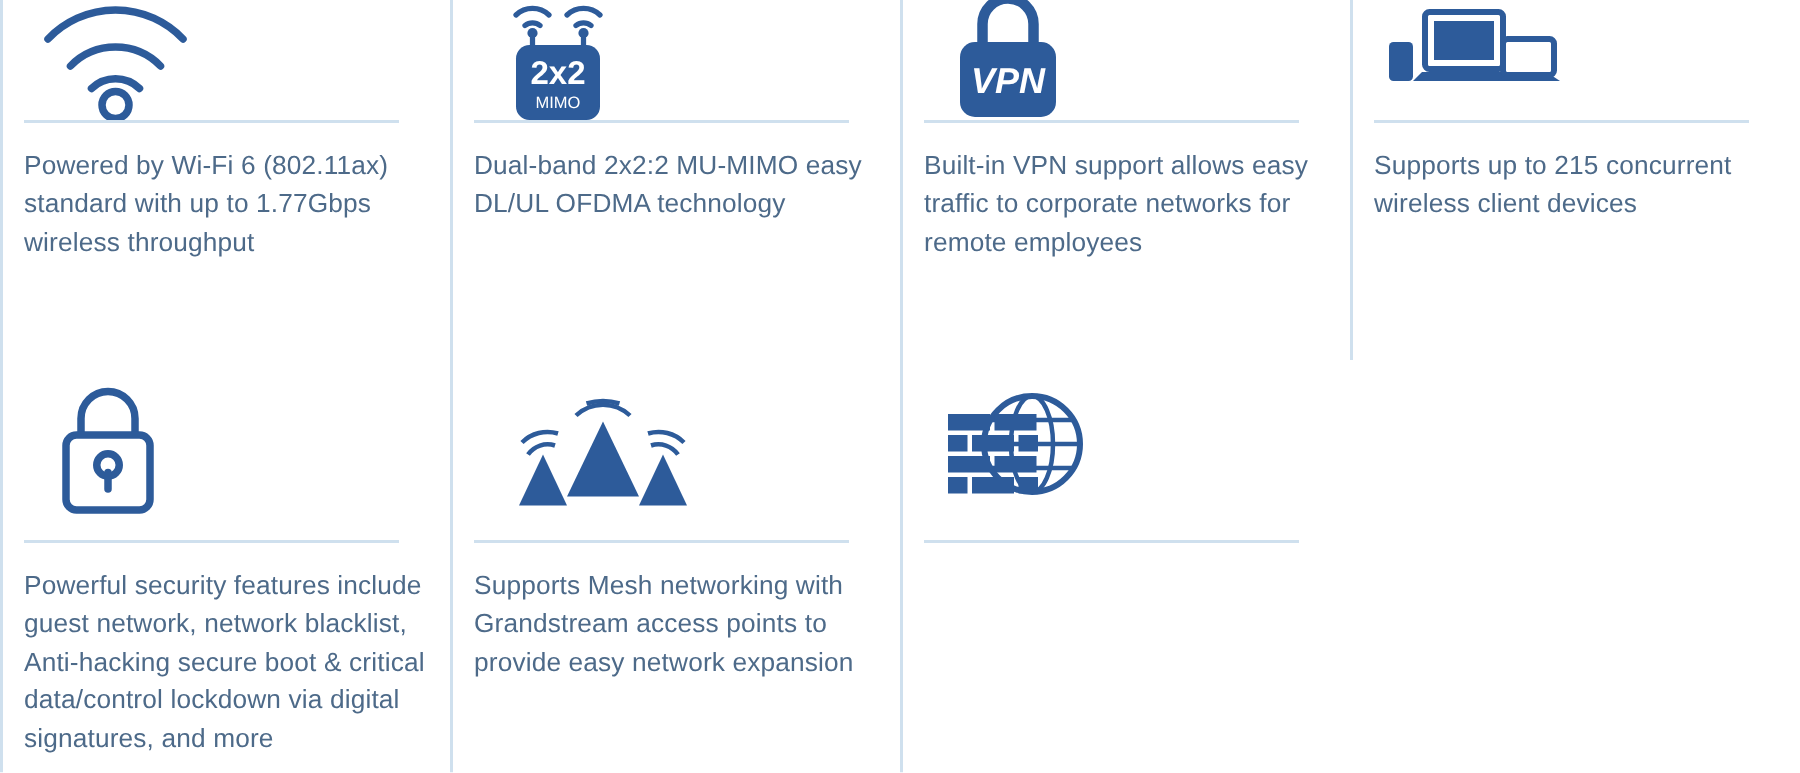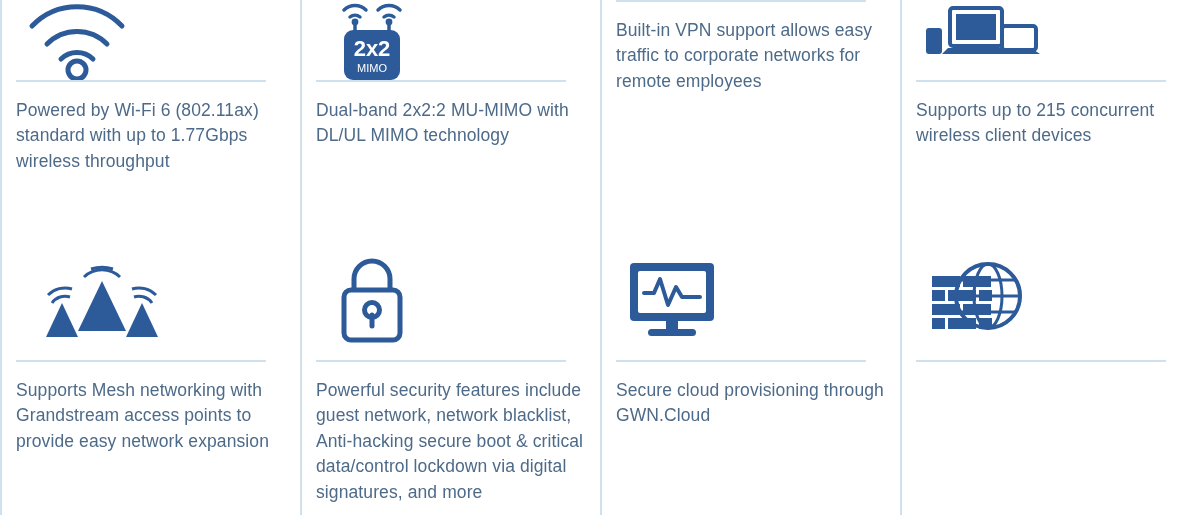--- a/index.html
+++ b/index.html
@@ -87,24 +87,33 @@
           <circle cx="67" cy="28" r="3.4" fill="#2d5b9a"></circle>
           <path d="M33 28 L33 38" stroke="#2d5b9a" stroke-width="3.5" stroke-linecap="round"></path>
           <path d="M67 28 L67 38" stroke="#2d5b9a" stroke-width="3.5" stroke-linecap="round"></path>
           <rect x="22" y="36" width="56" height="50" rx="9" fill="#2d5b9a"></rect>
           <text x="50" y="62" text-anchor="middle" font-family="Liberation Sans, sans-serif" font-size="22" font-weight="bold" fill="#ffffff">2x2</text>
           <text x="50" y="78" text-anchor="middle" font-family="Liberation Sans, sans-serif" font-size="11" fill="#ffffff">MIMO</text>
         </svg>
       </span>
     </div>
     <div class="divider"></div>
-    <div class="desc">Dual-band 2x2:2 MU-MIMO with DL/UL MIMO technology</div>
+    <div class="desc">Dual-band 2x2:2 MU-MIMO easy DL/UL OFDMA technology</div>
   </div>
 
   <div class="cell cell-r1">
+    <div class="icon-box">
+      <span>
+        <svg width="100" height="92" viewBox="0 0 100 92">
+          <path d="M33 36 L33 22 A17 17 0 0 1 67 22 L67 36" fill="none" stroke="#2d5b9a" stroke-width="7" stroke-linecap="round"></path>
+          <rect x="18" y="34" width="64" height="50" rx="10" fill="#2d5b9a"></rect>
+          <text x="50" y="68" text-anchor="middle" font-family="Liberation Sans, sans-serif" font-size="24" font-weight="bold" font-style="italic" fill="#ffffff">VPN</text>
+        </svg>
+      </span>
+    </div>
     <div class="divider"></div>
     <div class="desc">Built-in VPN support allows easy traffic to corporate networks for remote employees</div>
   </div>
 
   <div class="cell cell-r1">
     <div class="icon-box">
       <span>
         <svg width="118" height="80" viewBox="0 0 118 80">
           <rect x="28" y="8" width="52" height="38" rx="3" fill="none" stroke="#2d5b9a" stroke-width="4"></rect>
           <rect x="34" y="14" width="40" height="26" fill="#2d5b9a"></rect>
@@ -115,69 +124,54 @@
         </svg>
       </span>
     </div>
     <div class="divider"></div>
     <div class="desc">Supports up to 215 concurrent wireless client devices</div>
   </div>
 
   <div class="cell cell-r2">
     <div class="icon-box">
       <span>
+        <svg width="100" height="96" viewBox="0 0 100 96">
+          <path d="M32 40 L32 27 A18 18 0 0 1 68 27 L68 40" fill="none" stroke="#2d5b9a" stroke-width="5"></path>
+          <rect x="22" y="38" width="56" height="50" rx="7" fill="none" stroke="#2d5b9a" stroke-width="5"></rect>
+          <circle cx="50" cy="58" r="7.5" fill="none" stroke="#2d5b9a" stroke-width="5"></circle>
+          <path d="M50 63 L50 74" stroke="#2d5b9a" stroke-width="5" stroke-linecap="round"></path>
+        </svg>
+      </span>
+    </div>
+    <div class="divider"></div>
+    <div class="desc">Powerful security features include guest network, network blacklist, Anti-hacking secure boot &amp; critical data/control lockdown via digital signatures, and more</div>
+  </div>
+
+  <div class="cell cell-r2">
+    <div class="icon-box">
+      <span>
         <svg width="160" height="90" viewBox="0 0 160 90">
           <g fill="none" stroke="#2d5b9a" stroke-width="3">
             <path d="M62 22 A26 26 0 0 1 98 22"></path>
             <path d="M69 14 A38 38 0 0 1 91 14"></path>
             <path d="M30 48 A16 16 0 0 1 48 42"></path>
             <path d="M26 40 A24 24 0 0 1 50 34"></path>
             <path d="M130 48 A16 16 0 0 0 112 42"></path>
             <path d="M134 40 A24 24 0 0 0 110 34"></path>
           </g>
           <path d="M80 26 L104 76 L56 76 Z" fill="#2d5b9a"></path>
           <path d="M40 48 L56 82 L24 82 Z" fill="#2d5b9a"></path>
           <path d="M120 48 L136 82 L104 82 Z" fill="#2d5b9a"></path>
         </svg>
       </span>
     </div>
     <div class="divider"></div>
     <div class="desc">Supports Mesh networking with Grandstream access points to provide easy network expansion</div>
   </div>
 
-  <div class="cell cell-r2">
-    <div class="icon-box">
-      <span>
-        <svg width="100" height="96" viewBox="0 0 100 96">
-          <path d="M32 40 L32 27 A18 18 0 0 1 68 27 L68 40" fill="none" stroke="#2d5b9a" stroke-width="5"></path>
-          <rect x="22" y="38" width="56" height="50" rx="7" fill="none" stroke="#2d5b9a" stroke-width="5"></rect>
-          <circle cx="50" cy="58" r="7.5" fill="none" stroke="#2d5b9a" stroke-width="5"></circle>
-          <path d="M50 63 L50 74" stroke="#2d5b9a" stroke-width="5" stroke-linecap="round"></path>
-        </svg>
-      </span>
-    </div>
-    <div class="divider"></div>
-    <div class="desc">Powerful security features include guest network, network blacklist, Anti-hacking secure boot &amp; critical data/control lockdown via digital signatures, and more</div>
-  </div>
-
-  <div class="cell cell-r2">
-    <div class="icon-box">
-      <span>
-        <svg width="110" height="86" viewBox="0 0 110 86">
-          <rect x="8" y="6" width="84" height="58" rx="4" fill="#2d5b9a"></rect>
-          <rect x="16" y="14" width="68" height="42" rx="2" fill="#ffffff"></rect>
-          <path d="M22 36 L32 36 L38 22 L46 48 L54 30 L60 40 L78 40" fill="none" stroke="#2d5b9a" stroke-width="4" stroke-linecap="round" stroke-linejoin="round"></path>
-          <rect x="44" y="64" width="12" height="8" fill="#2d5b9a"></rect>
-          <rect x="26" y="72" width="48" height="7" rx="3.5" fill="#2d5b9a"></rect>
-        </svg>
-      </span>
-    </div>
-    <div class="divider"></div>
-    <div class="desc">Secure cloud provisioning through GWN.Cloud</div>
-  </div>
 
   <div class="cell cell-r2">
     <div class="icon-box">
       <span>
         <svg width="110" height="92" viewBox="0 0 110 92">
           <circle cx="66" cy="42" r="32" fill="none" stroke="#2d5b9a" stroke-width="4"></circle>
           <ellipse cx="66" cy="42" rx="14" ry="32" fill="none" stroke="#2d5b9a" stroke-width="3"></ellipse>
           <path d="M34 42 L98 42" stroke="#2d5b9a" stroke-width="3"></path>
           <path d="M38 26 L94 26 M38 58 L94 58" stroke="#2d5b9a" stroke-width="3"></path>
           <g fill="#2d5b9a">

